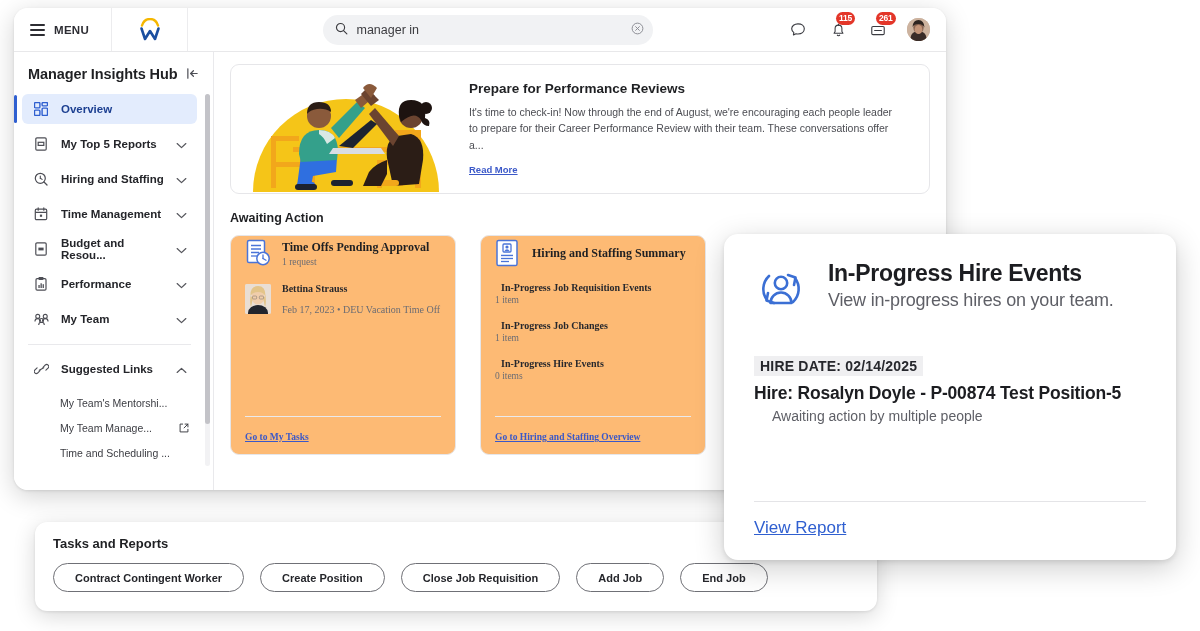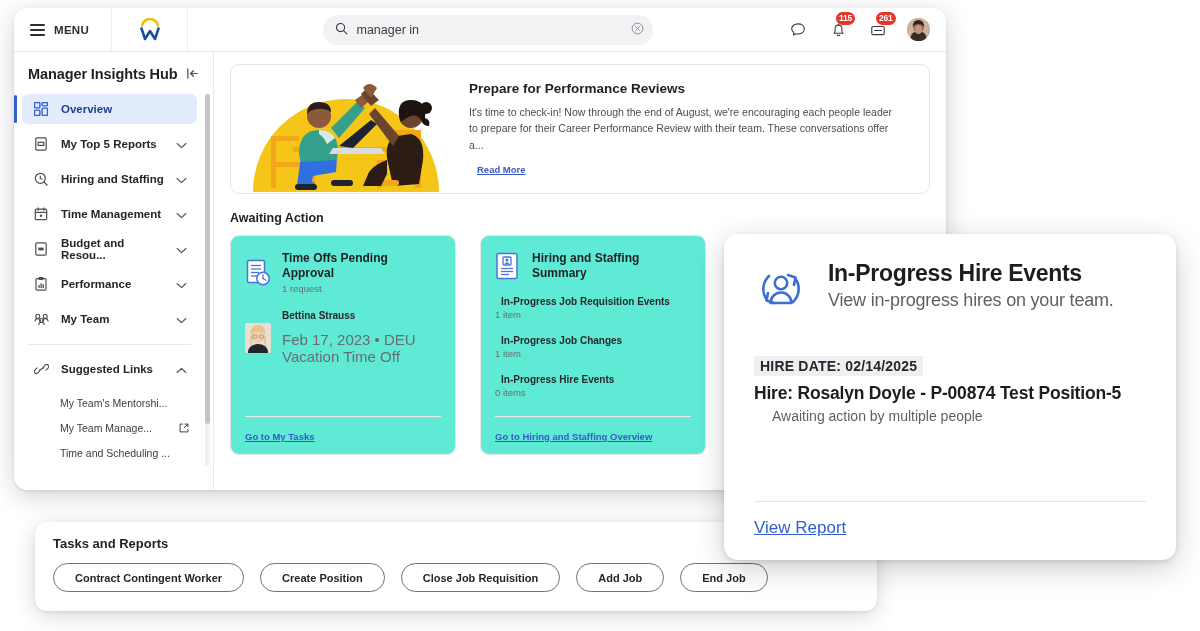--- a/index.html
+++ b/index.html
@@ -95,38 +95,38 @@
 
   .hero-card{
     height:130px; border:1px solid #e6e6e9; border-radius:9px; background:#fff;
     display:flex; align-items:center; overflow:hidden;
   }
   .hero-art{ width:230px; flex:0 0 230px; height:130px; display:flex; align-items:flex-end; justify-content:center; }
   .hero-text{ flex:1; padding:0 22px 0 8px; }
   .hero-title{ font-size:13.5px; font-weight:700; color:#1f2023; margin-bottom:8px; }
   .hero-desc{ font-size:10.5px; line-height:1.55; color:#4b4c52; max-width:430px; }
   .read-more{ display:inline-block; margin-top:11px; font-size:9.5px; font-weight:700;
-              color:#3b58c8; text-decoration:underline; cursor:pointer;margin-left:8px; }
+              color:#3b58c8; text-decoration:underline; cursor:pointer; }
 
   .section-title{ font-size:12.5px; font-weight:700; color:#1f2023; margin:17px 0 10px 0; }
 
   .cards-row{ display:flex; gap:24px; }
   .info-card{
-    width:226px; min-height:220px; border:1px solid #e6e6e9; border-radius:9px; background:#5eead4;
-    padding:15px 14px 0 14px; display:flex; flex-direction:column; position:relative;
+    width:226px; min-height:220px; border:1px solid #e6e6e9; border-radius:9px; background:#fdba74;
+    padding:3px 14px 0 14px; display:flex; flex-direction:column; position:relative;font-family:Liberation Serif, serif;
   }
   .card-head{ display:flex; align-items:center; gap:11px; }
   .card-head-ico{ width:26px; height:28px; flex:0 0 26px; }
   .card-h-title{ font-size:12px; font-weight:700; color:#1f2023; line-height:1.25; }
   .card-h-sub{ font-size:9.5px; color:#6b6c73; margin-top:2px; }
 
   .person-row{ display:flex; align-items:center; gap:11px; margin-top:16px; }
   .person-av{ width:26px; height:30px; flex:0 0 26px; border-radius:2px; overflow:hidden; background:#e6d9cd; position:relative; }
   .p-name{ font-size:10px; font-weight:700; color:#27282d; }
-  .p-meta{ font-size:15px; color:#6b6c73; margin-top:10px; }
+  .p-meta{ font-size:10px; color:#6b6c73; margin-top:10px; }
 
   .stat-row{ margin-top:15px; }
   .stat-row:first-of-type{ margin-top:18px; }
   .stat-label{ font-size:10px; font-weight:700; color:#27282d;margin-left:6px; }
   .stat-value{ font-size:9.5px; color:#6b6c73; margin-top:2px; }
 
   .card-foot{ margin-top:auto; border-top:1px solid #eaeaed; padding:9px 0 10px 0; }
   .card-link{ font-size:9.5px; font-weight:700; color:#3b58c8; text-decoration:underline; cursor:pointer; }
 
   

